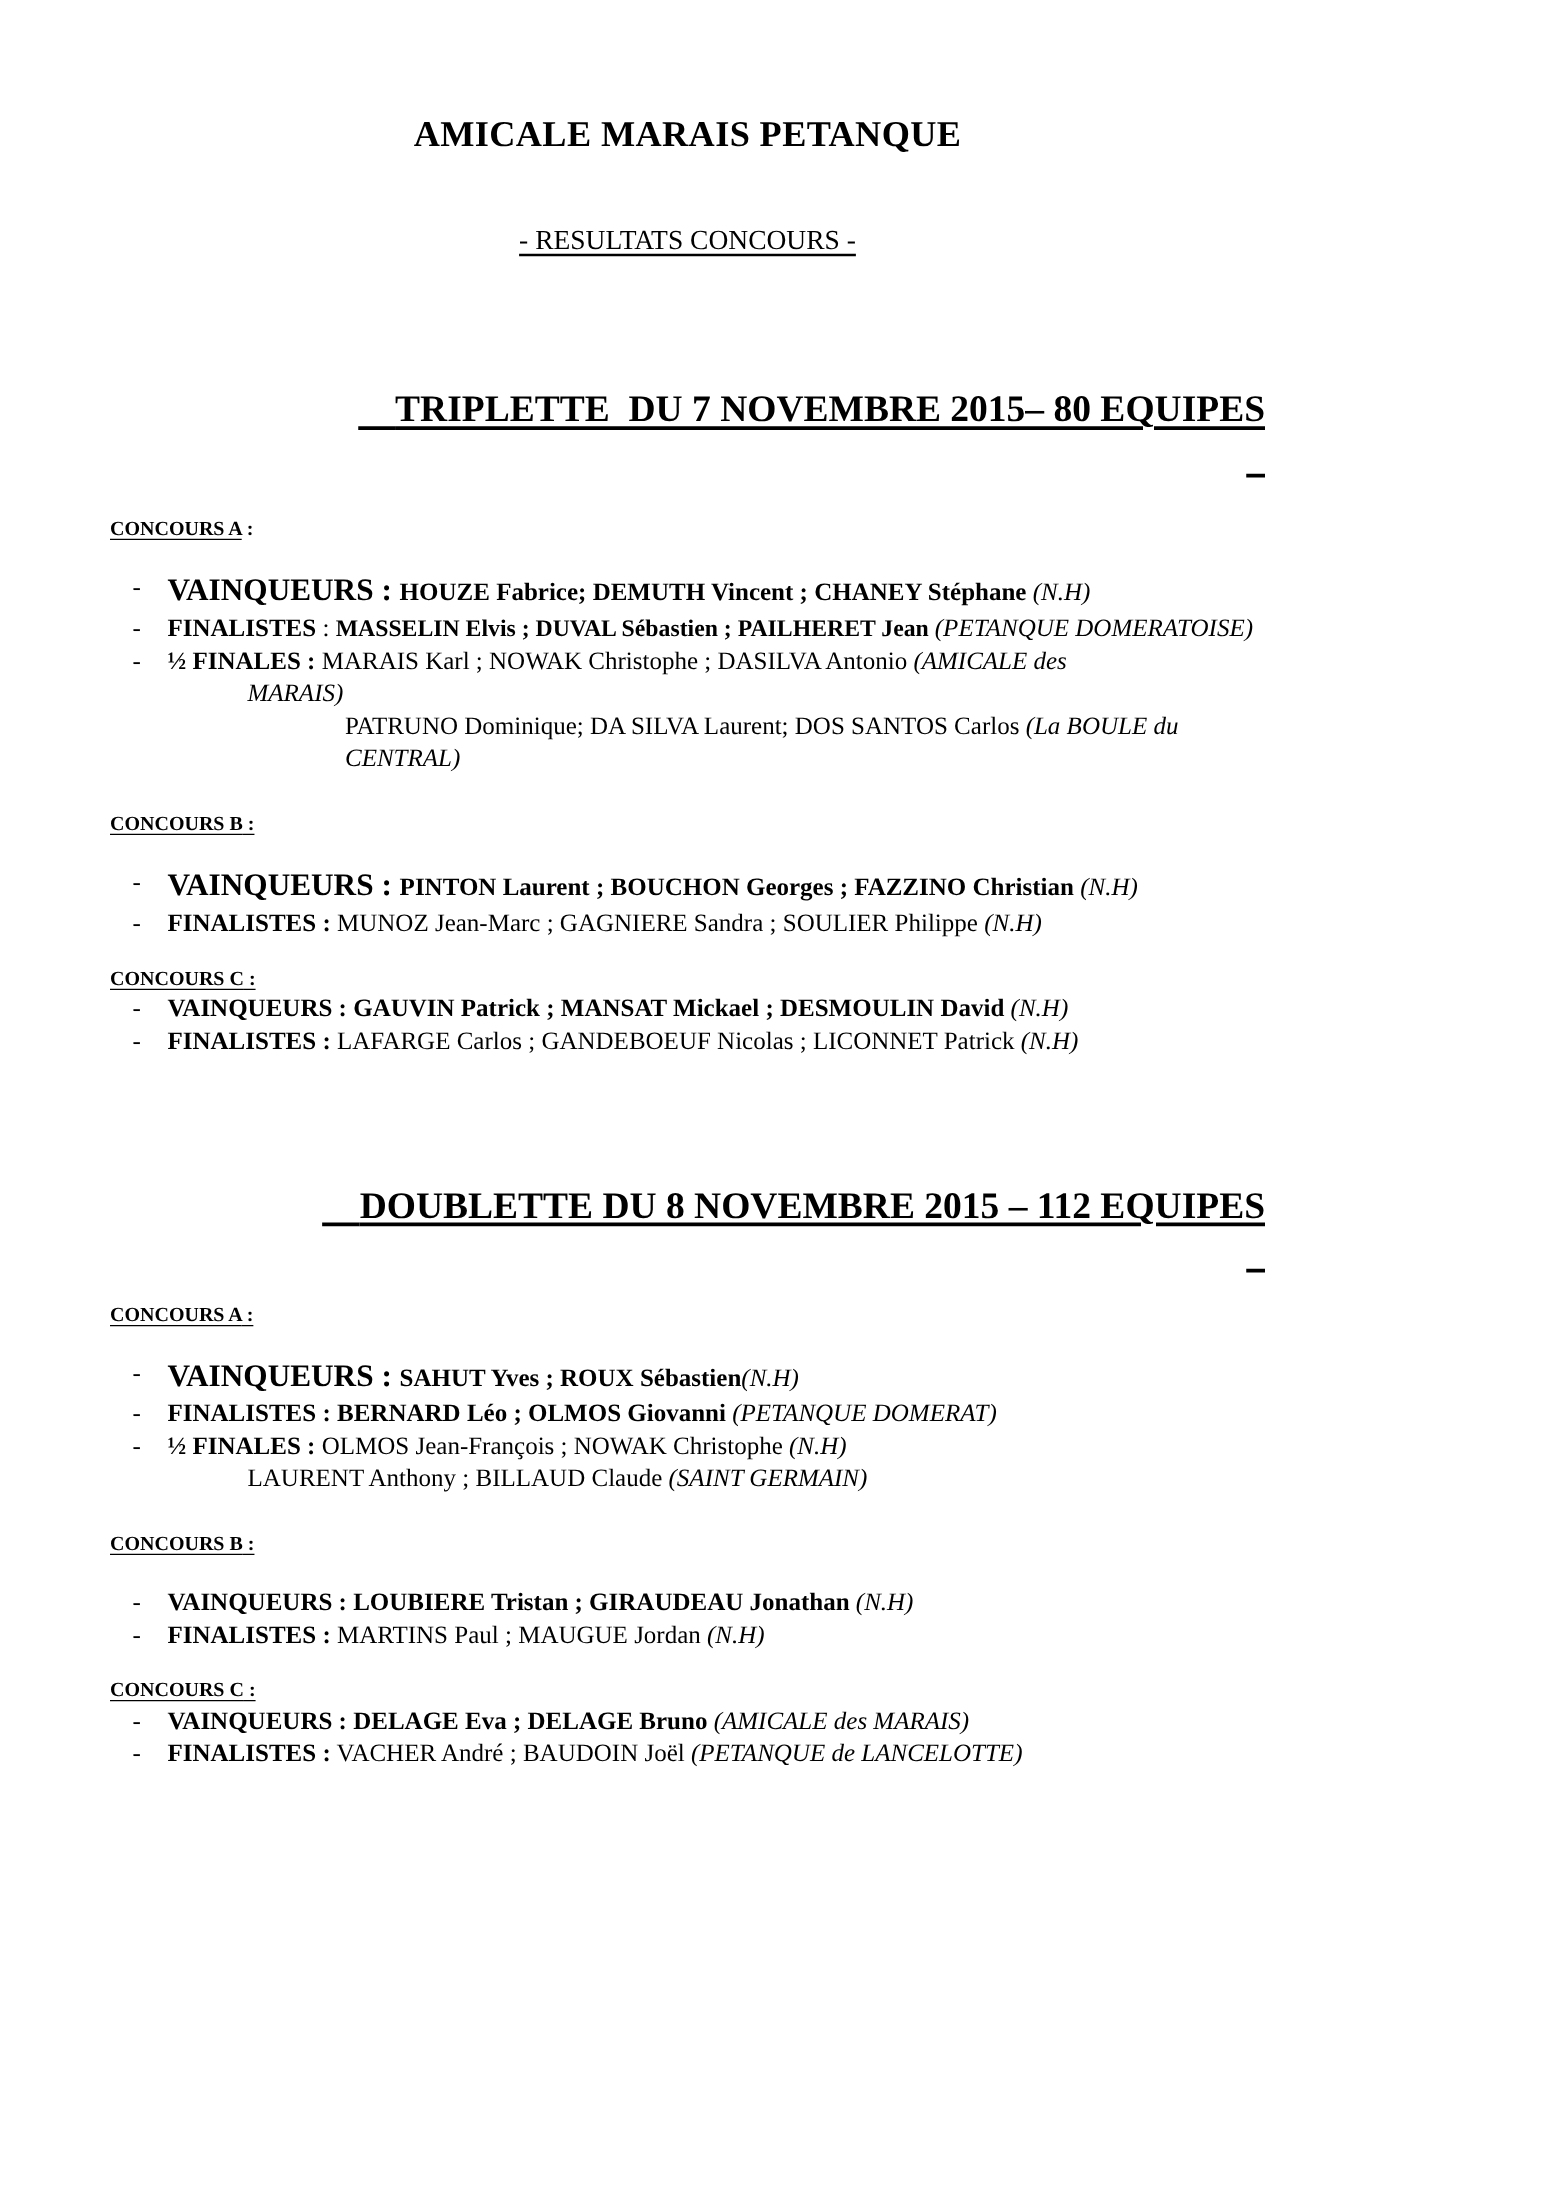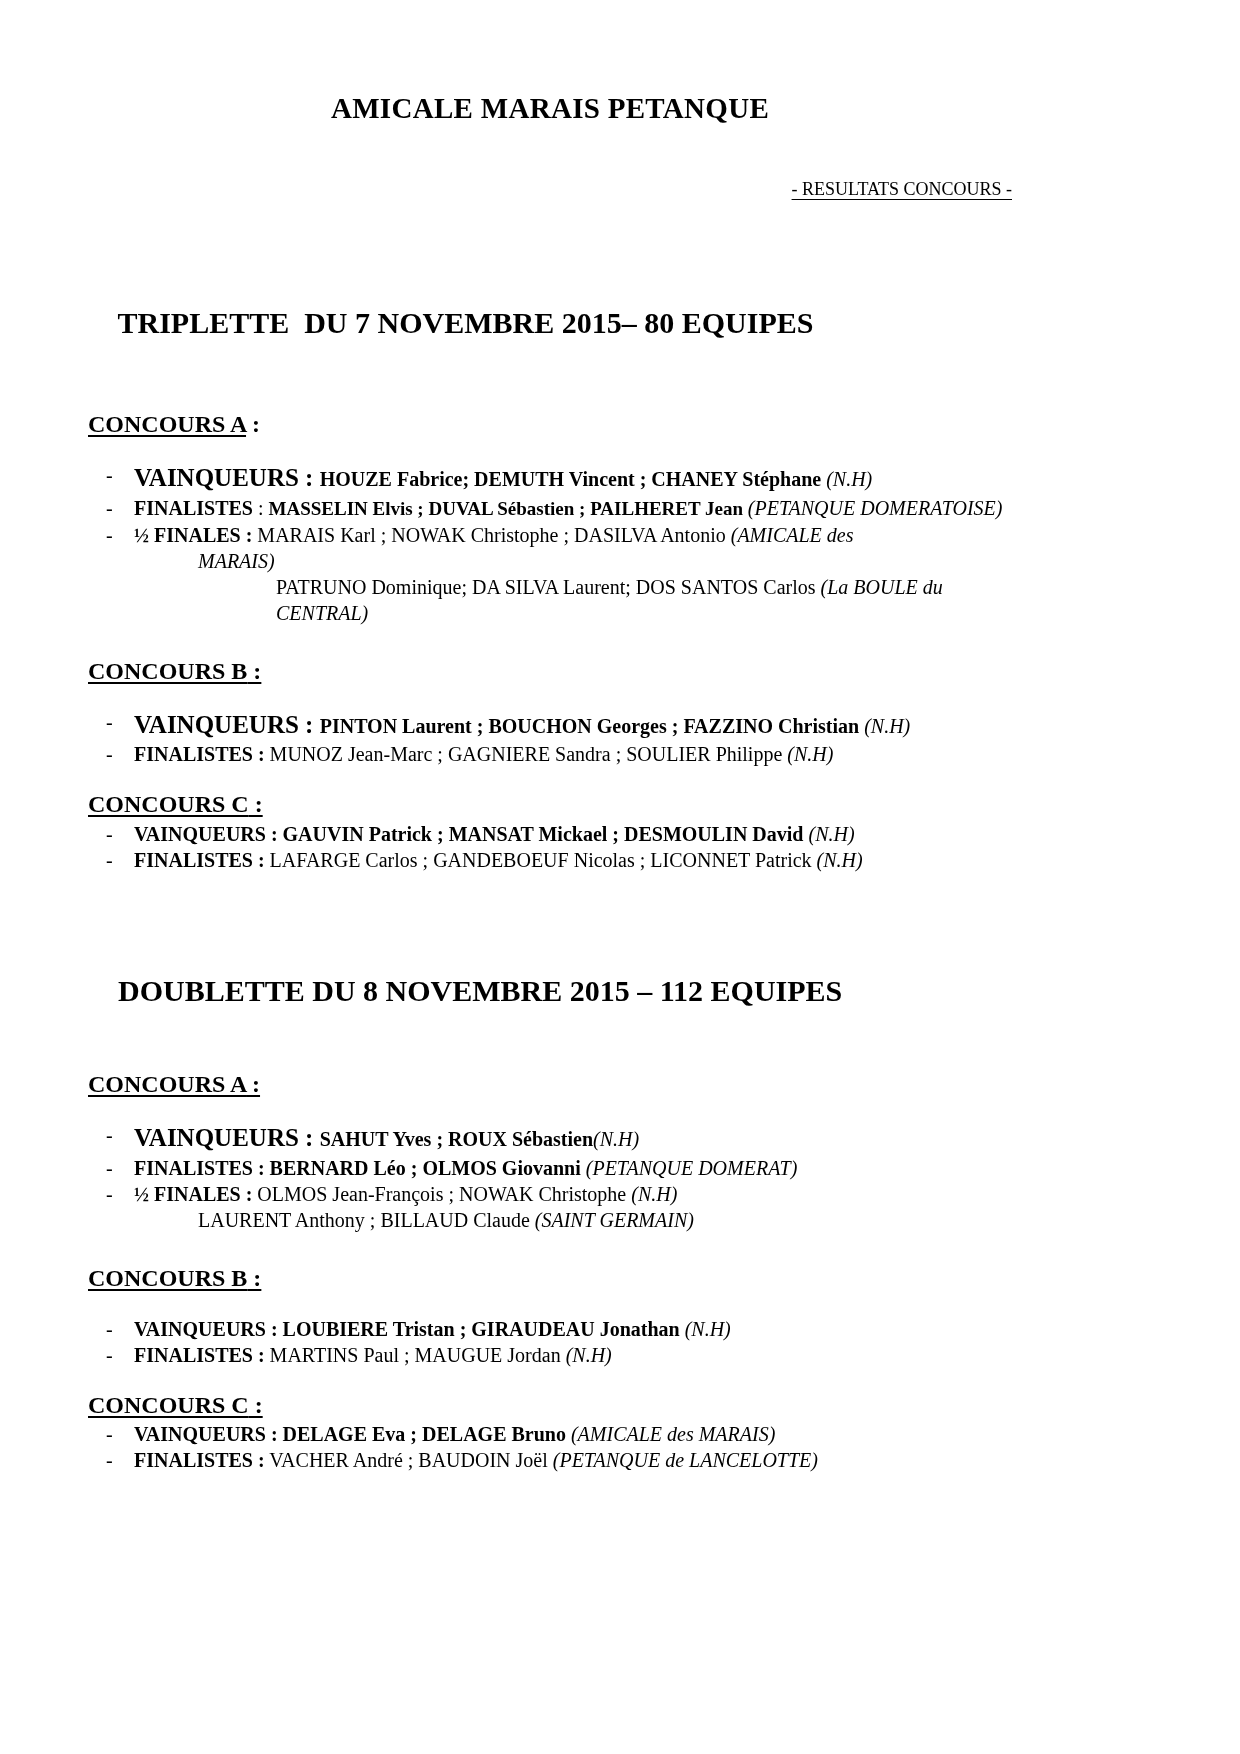--- a/index.html
+++ b/index.html
@@ -25,44 +25,45 @@
   
   .doc-title {
     text-align: center;
     font-size: 29px;
     font-weight: bold;
     letter-spacing: .3px;
     margin: 18px 0 0 0;
     line-height: 1.25;
   }
   .doc-subtitle {
-    text-align: right;
-    font-size: 18px;
+    text-align: center;
+    font-size: 22px;
     font-weight: normal;
     text-decoration: underline;
     text-underline-offset: 4px;
     margin: 52px 0 0 0;
     line-height: 1.25;
   }
   .section-title {
-    text-align: left;
+    text-align: right;
     font-size: 30px;
     font-weight: bold;
+    text-decoration: underline;
     text-underline-offset: 4px;
     margin: 66px 0 0 0;
     line-height: 1.25;
     white-space: pre;
   }
   .section-title.second {
     margin-top: 62px;
   }
 
   
   .concours {
-    font-size: 24px;
+    font-size: 16px;
     font-weight: bold;
     margin: 0;
     line-height: 1.3;
   }
   .concours .u { text-decoration: underline; text-underline-offset: 3px; }
   .concours .nu { text-decoration: none; font-weight: bold; }
 
   
   ul.results {
     list-style: none;

